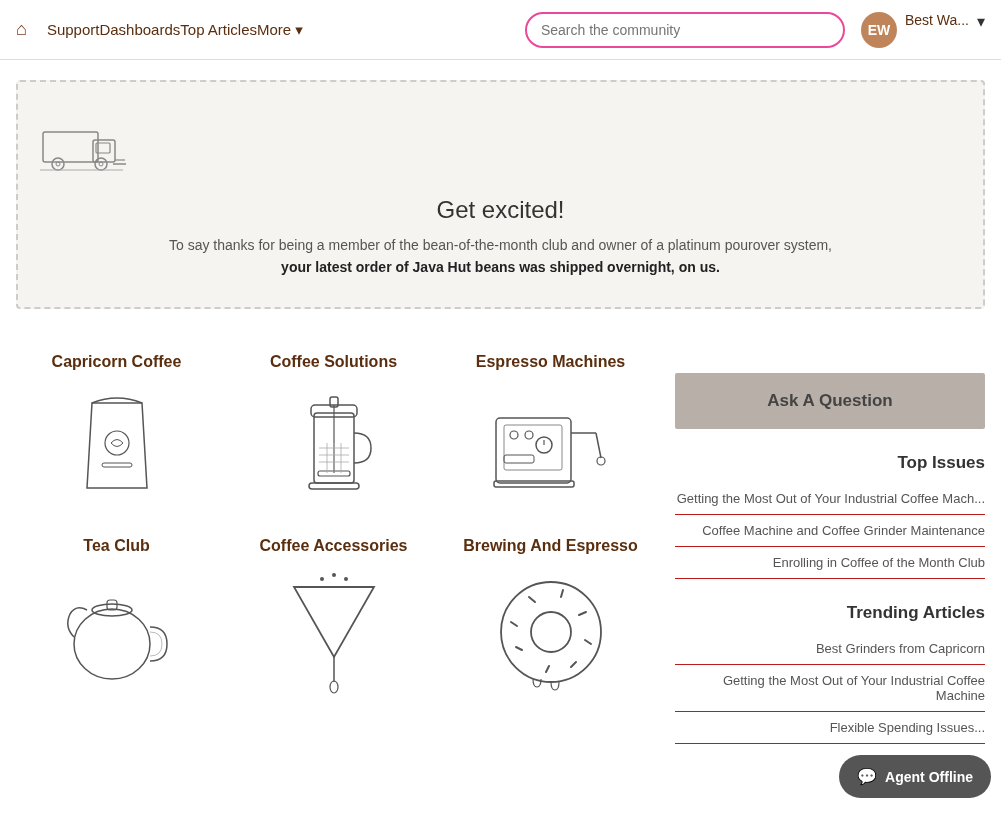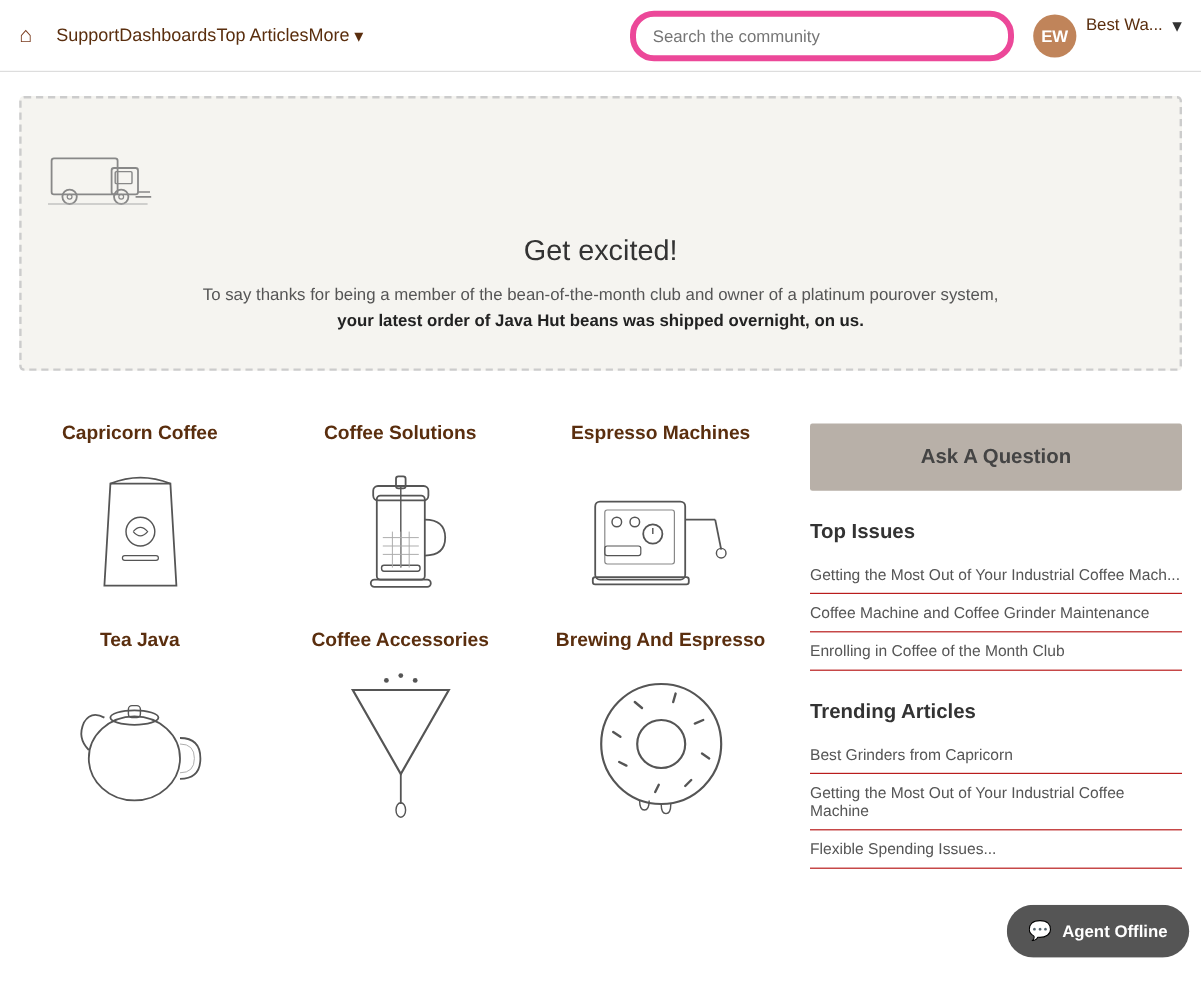--- a/index.html
+++ b/index.html
@@ -17,21 +17,21 @@
     nav .nav-links a {
       text-decoration: none; color: #5a2e0e; font-size: 15px; font-weight: 500; cursor: pointer;
     }
     nav .more-btn {
       display: flex; align-items: center; gap: 4px;
       color: #5a2e0e; font-size: 15px; font-weight: 500; cursor: pointer;
       background: none; border: none;
     }
     nav .search-area { margin-left: auto; margin-right: 16px; }
     nav .search-input {
-      width: 320px; padding: 8px 14px; border: 5px solid #ec4899;
+      width: 320px; padding: 8px 14px; border: 2px solid #ec4899;
       border-radius: 20px; font-size: 14px; color: #999;
       outline: none;
     }
     nav .user-area {
       display: flex; align-items: flex-start; gap: 8px; cursor: pointer;
     }
     nav .avatar {
       width: 36px; height: 36px; border-radius: 50%;
       background: #c0845a;
       overflow: hidden;
@@ -60,21 +60,21 @@
       padding: 24px 16px 0;
     }
 
     
     .categories {
       flex: 1;
     }
     .category-grid {
       display: grid;
       grid-template-columns: repeat(3, 1fr);
-      gap: 12px 16px;
+      gap: 24px 16px;
     }
     .category-item {
       text-align: center; cursor: pointer;
     }
     .category-item .cat-title {
       font-size: 16px; font-weight: bold; color: #5a2e0e; margin-bottom: 12px;
     }
     .category-item .cat-image {
       width: 130px; height: 130px;
       margin: 0 auto;
@@ -83,22 +83,23 @@
 
     
     .sidebar {
       width: 310px; margin-left: 24px; flex-shrink: 0;
     }
     .ask-btn {
       width: 100%; background: #b8b0a8; border: none;
       padding: 18px; font-size: 17px; font-weight: bold;
       color: #444; cursor: pointer; border-radius: 2px;
       margin-bottom: 24px;
-    }
-    .sidebar-section { margin-bottom: 24px; }
+      margin-top: 20px;
+    }
+    .sidebar-section { margin-bottom: 24px; text-align: right; }
     .sidebar-section h3 { font-size: 17px; font-weight: bold; color: #333; margin-bottom: 10px; }
     .sidebar-section ul { list-style: none; }
     .sidebar-section ul li {
       padding: 8px 0; border-bottom: 1px solid #b91c1c;
       font-size: 13px; color: #555; cursor: pointer;
     }
 
     
     .agent-offline {
       position: fixed; bottom: 20px; right: 10px;
@@ -231,21 +232,21 @@
             <rect x="8" y="88" width="80" height="6" rx="2" stroke="#555" stroke-width="1.5" fill="none"></rect>
 
             <line x1="85" y1="40" x2="110" y2="40" stroke="#555" stroke-width="1.5"></line>
             <line x1="110" y1="40" x2="115" y2="65" stroke="#555" stroke-width="1.5"></line>
             <circle cx="115" cy="68" r="4" stroke="#555" stroke-width="1.2" fill="none"></circle>
           </svg>
         </div>
       </div>
 
       <div class="category-item">
-        <div class="cat-title">Tea Java</div>
+        <div class="cat-title">Tea Club</div>
         <div class="cat-image">
           <svg width="110" height="120" viewBox="0 0 110 120" fill="none" xmlns="http://www.w3.org/2000/svg">
 
             <ellipse cx="50" cy="72" rx="38" ry="35" stroke="#555" stroke-width="1.5" fill="none"></ellipse>
 
             <ellipse cx="50" cy="38" rx="20" ry="6" stroke="#555" stroke-width="1.5" fill="none"></ellipse>
 
             <rect x="45" y="28" width="10" height="10" rx="3" stroke="#555" stroke-width="1.2" fill="none"></rect>
 
             <path d="M12 65 Q2 55 8 42 Q14 32 25 38" stroke="#555" stroke-width="1.5" fill="none"></path>

